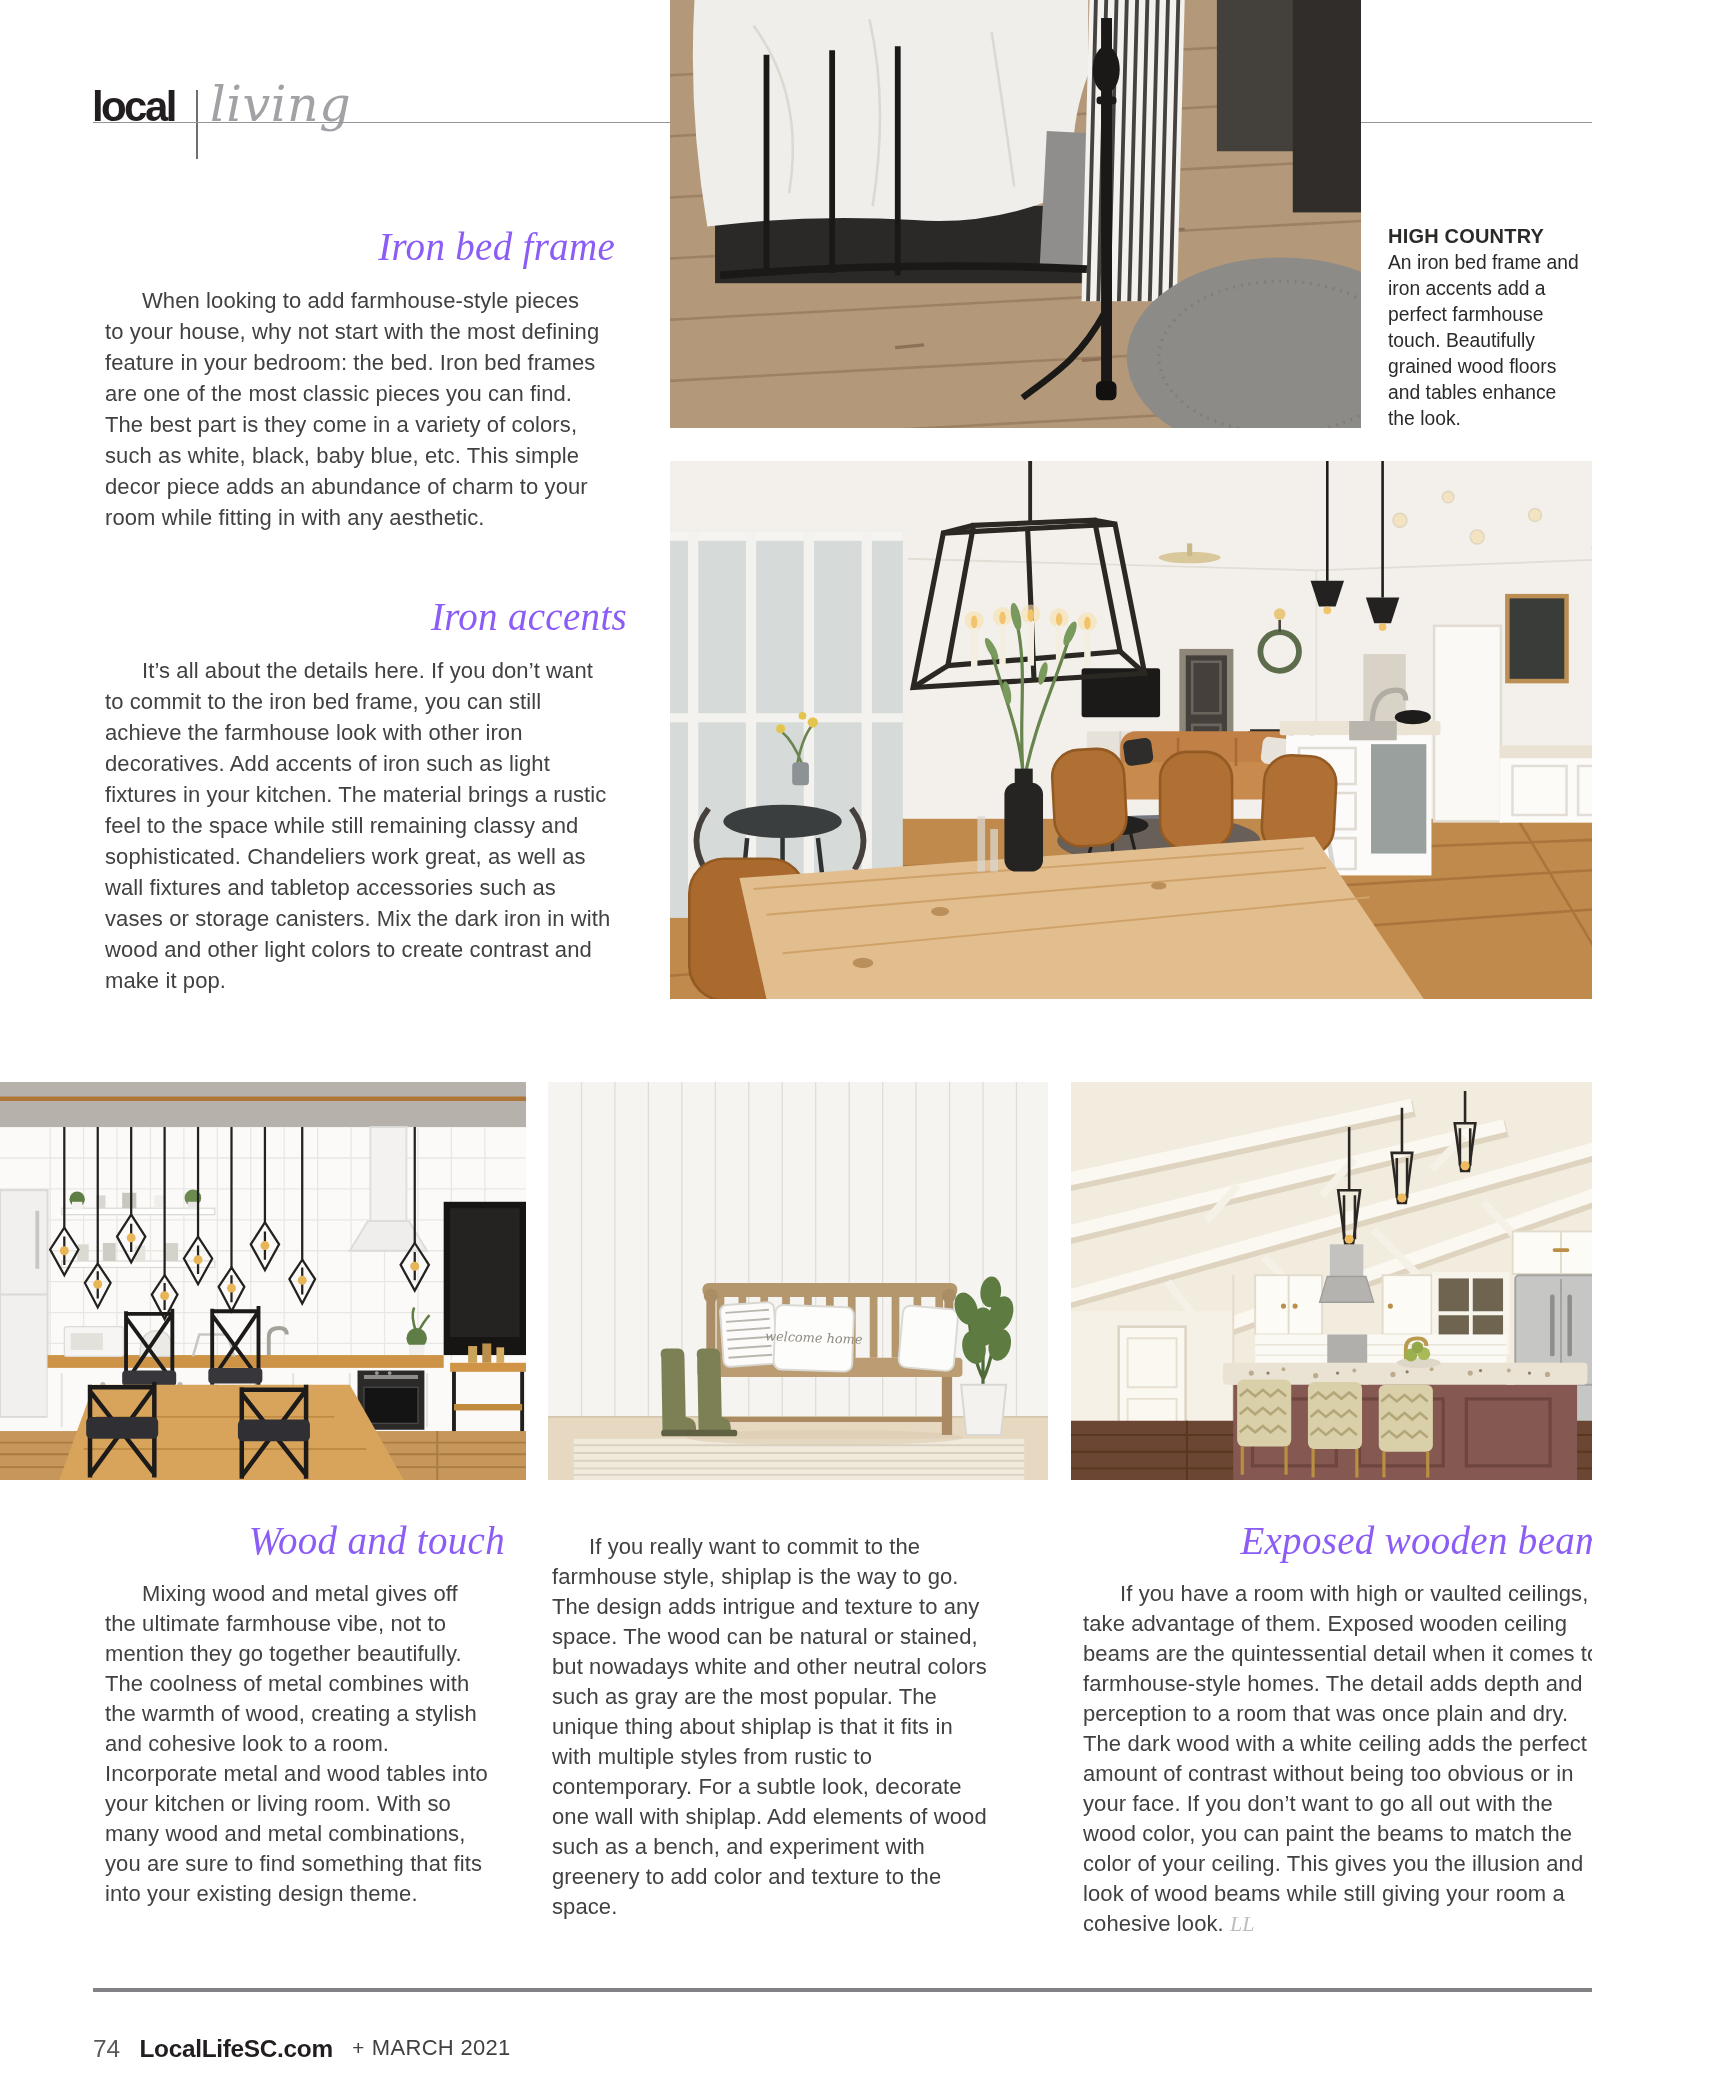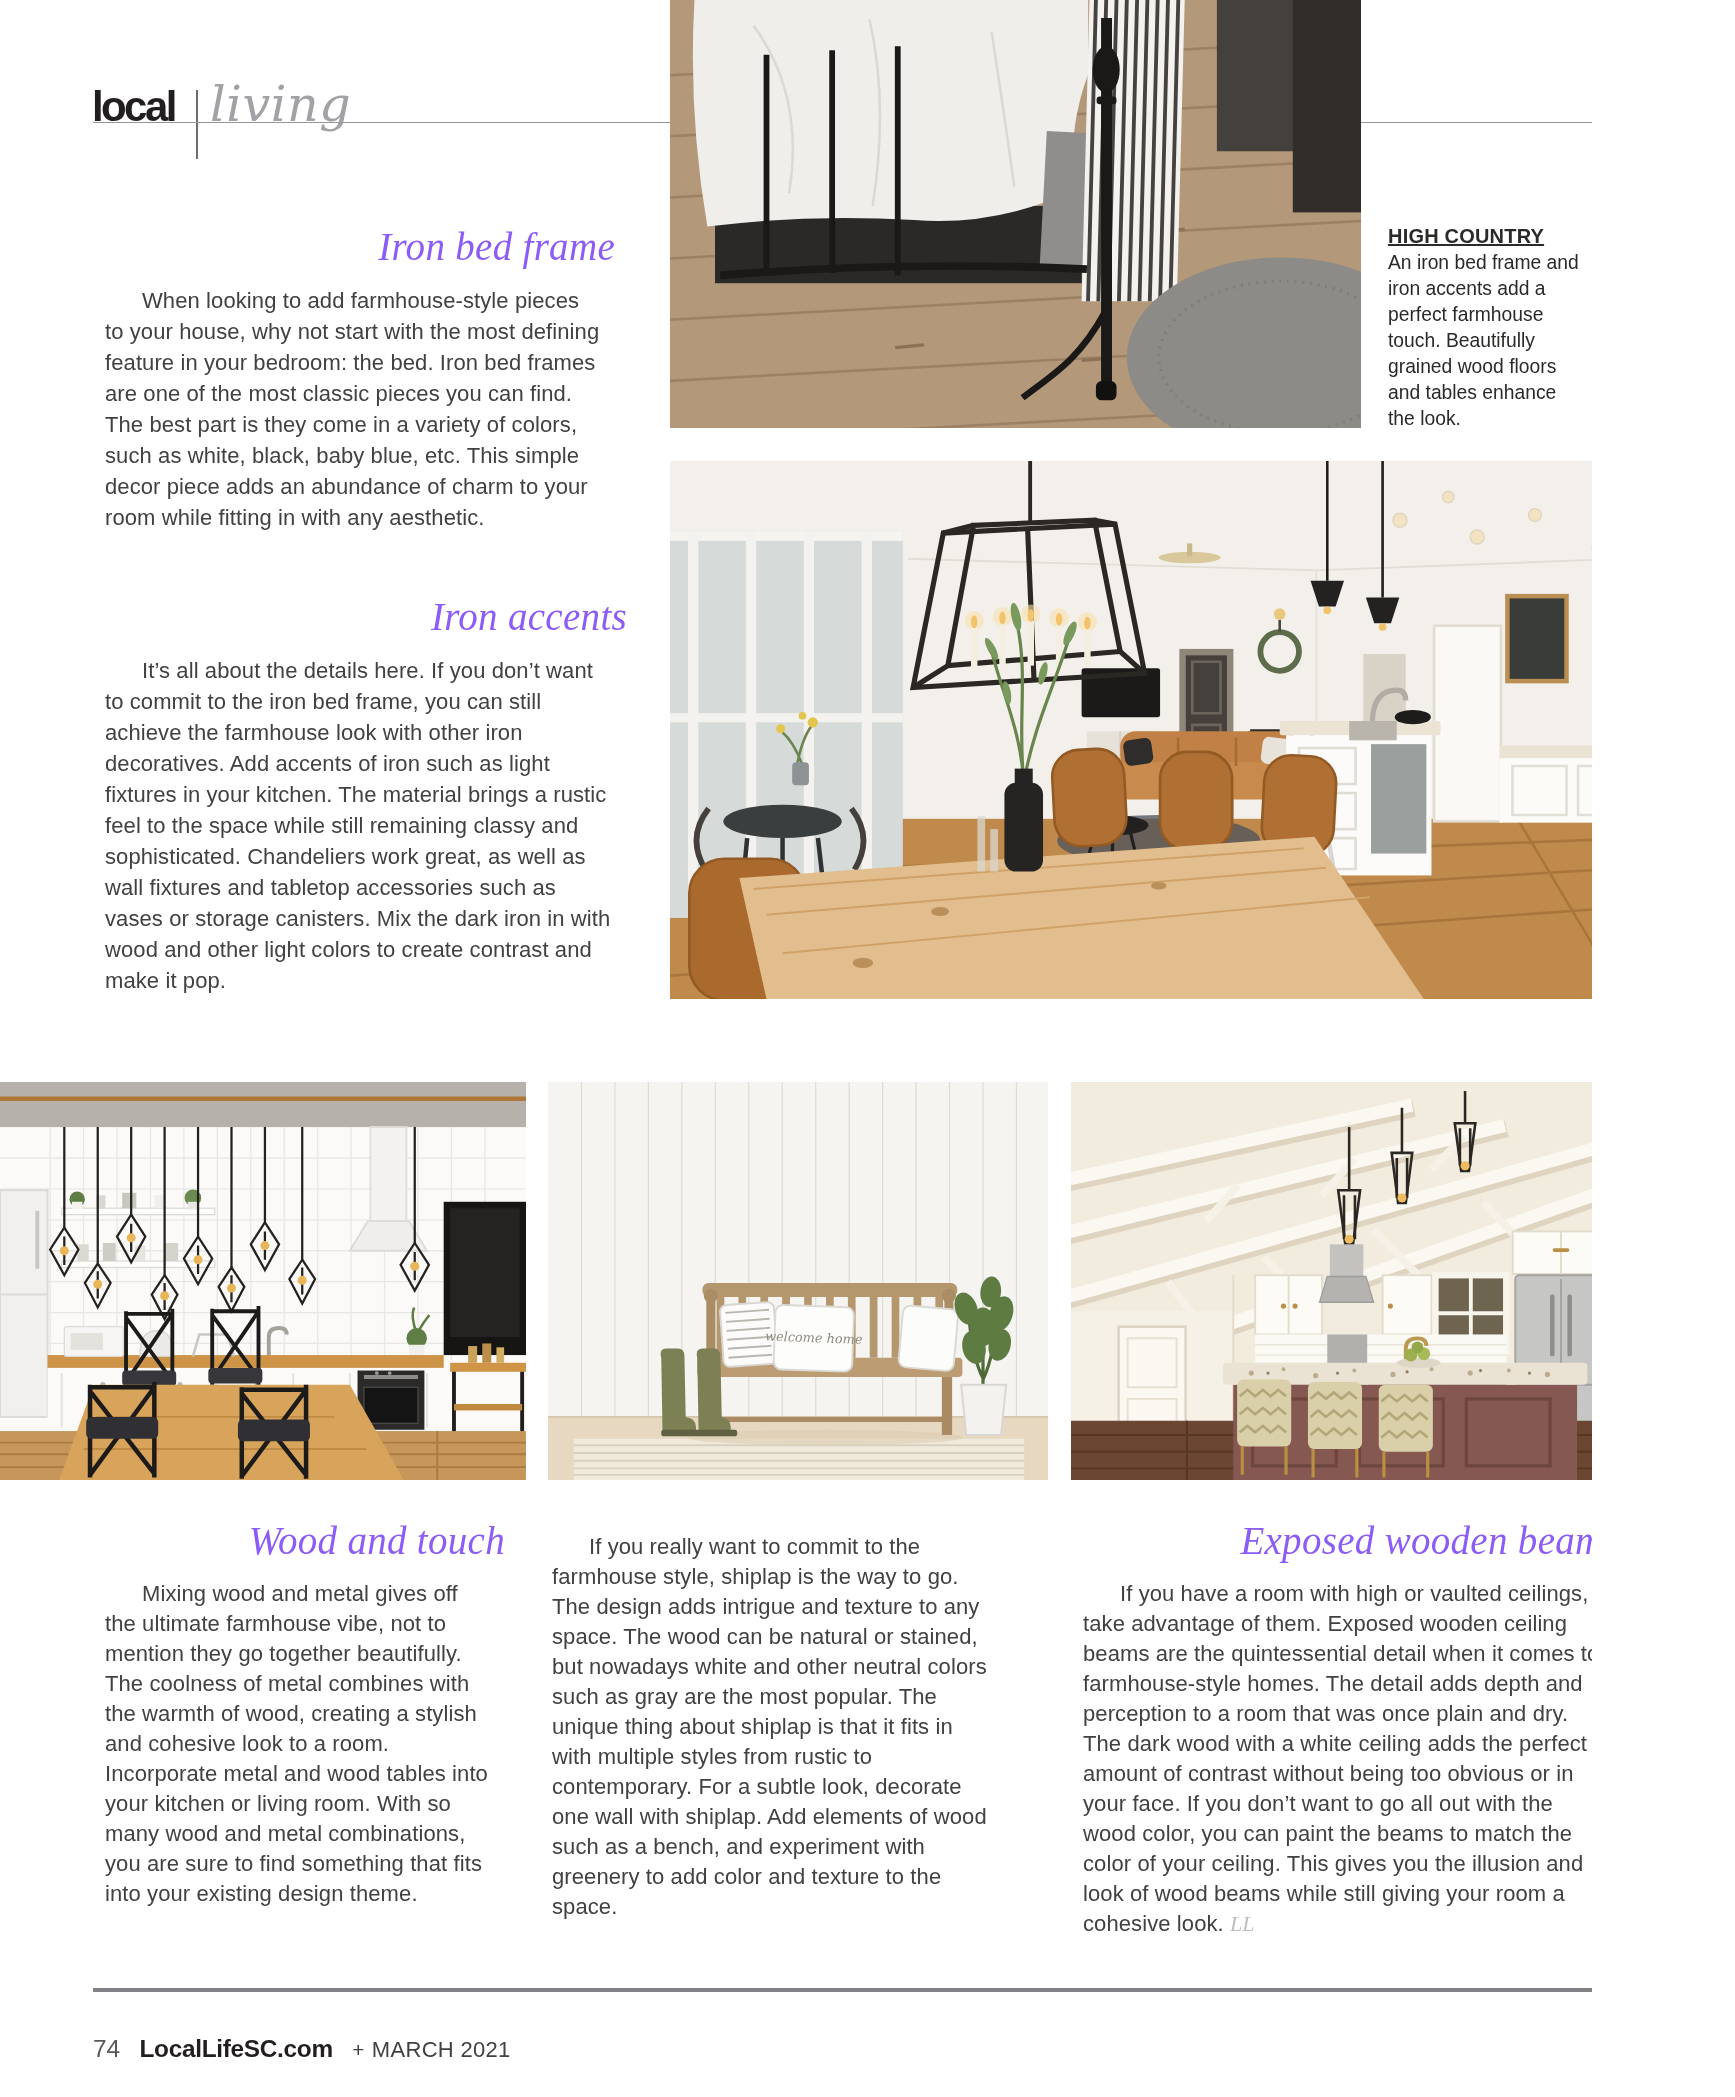--- a/index.html
+++ b/index.html
@@ -28,33 +28,33 @@
   #section-iron-bed{left:93px;top:226px;width:522px;}
   #section-iron-accents{left:93px;top:596px;width:534px;}
   h2.head{margin:0 0 16.7px 0;font:italic 400 39px/1.08 "Liberation Serif",serif;color:#8b5cf6;
           letter-spacing:0.3px;font-weight:400;text-align:right;}
   p.body{margin:12px;font:400 22px/31px "Liberation Sans",sans-serif;color:#414042;
          text-indent:37px;letter-spacing:0.1px;}
 
   
   .caption{position:absolute;left:1388px;top:223px;width:196px;z-index:3;
            font:400 19.3px/26px "Liberation Sans",sans-serif;color:#2b2a28;}
-  .caption .caption-title{font-weight:700;font-size:20px;letter-spacing:0.2px;text-decoration:underline;}
+  .caption .caption-title{font-weight:700;font-size:20px;letter-spacing:0.2px;}
 
   
   .col{position:absolute;top:1520px;z-index:3;}
   #col-wood{left:93px;width:412px;}
   #col-shiplap{left:540px;width:467px;}
   #col-beams{left:1071px;width:548px;}
   .col p.body{line-height:30px;}
   .endmark{color:#bcbec0;font:italic 400 22px "Liberation Serif",serif;}
 
   
   .footer-rule{position:absolute;left:93px;top:1988px;width:1554px;height:3.9px;background:#808285;}
-  .footer{position:absolute;left:93px;top:2037px;display:flex;align-items:flex-end;gap:19.3px;z-index:3;}
+  .footer{position:absolute;left:93px;top:2037px;display:flex;align-items:flex-start;gap:19.3px;z-index:3;}
   .footer-page{font:400 24.4px/1 "Liberation Sans",sans-serif;color:#58595b;}
   .footer-site{font:700 24.4px/1 "Liberation Sans",sans-serif;color:#221e1f;letter-spacing:-0.3px;}
   .footer-issue-wrap{display:flex;align-items:baseline;gap:7.7px;}
   .footer-plus{font:400 20.6px/1 "Liberation Sans",sans-serif;color:#414042;}
   .footer-issue{font:400 22px/1 "Liberation Sans",sans-serif;color:#414042;letter-spacing:0.3px;}
 </style>
 </head>
 <body>
 
 <div class="page">

